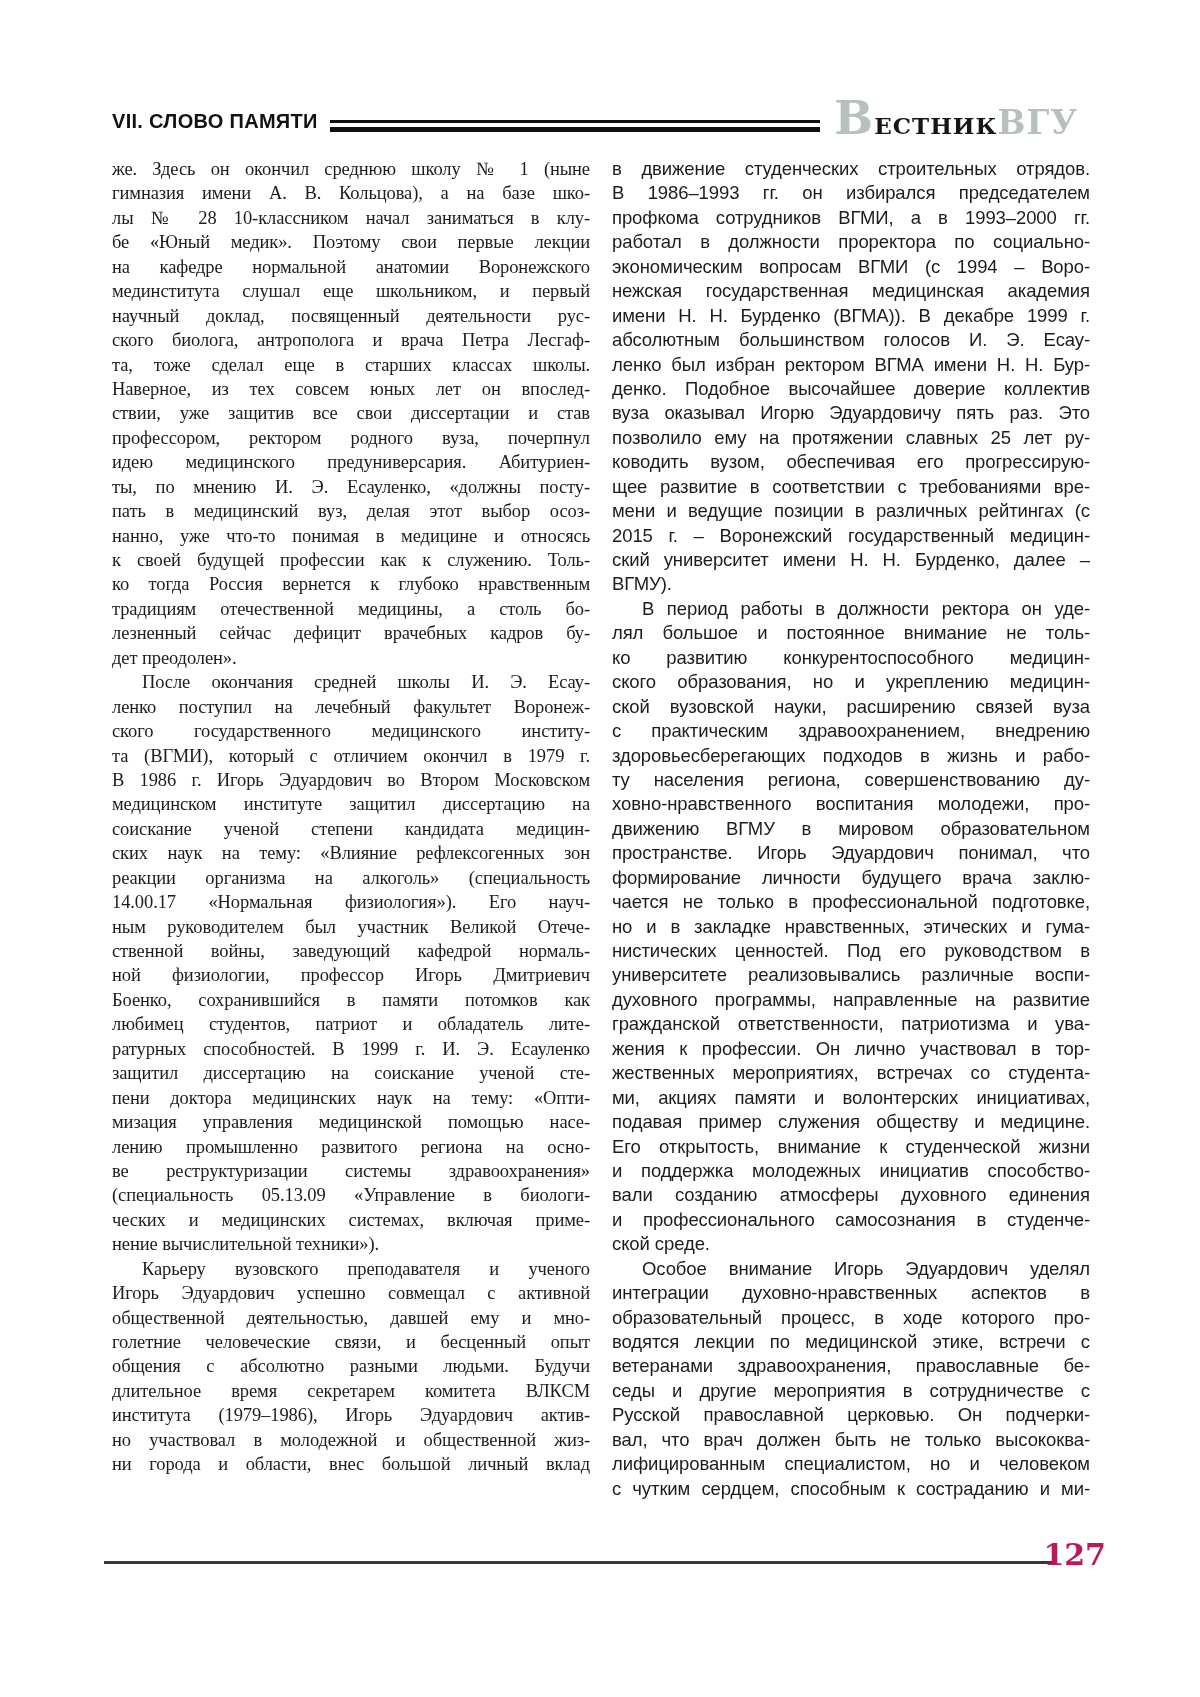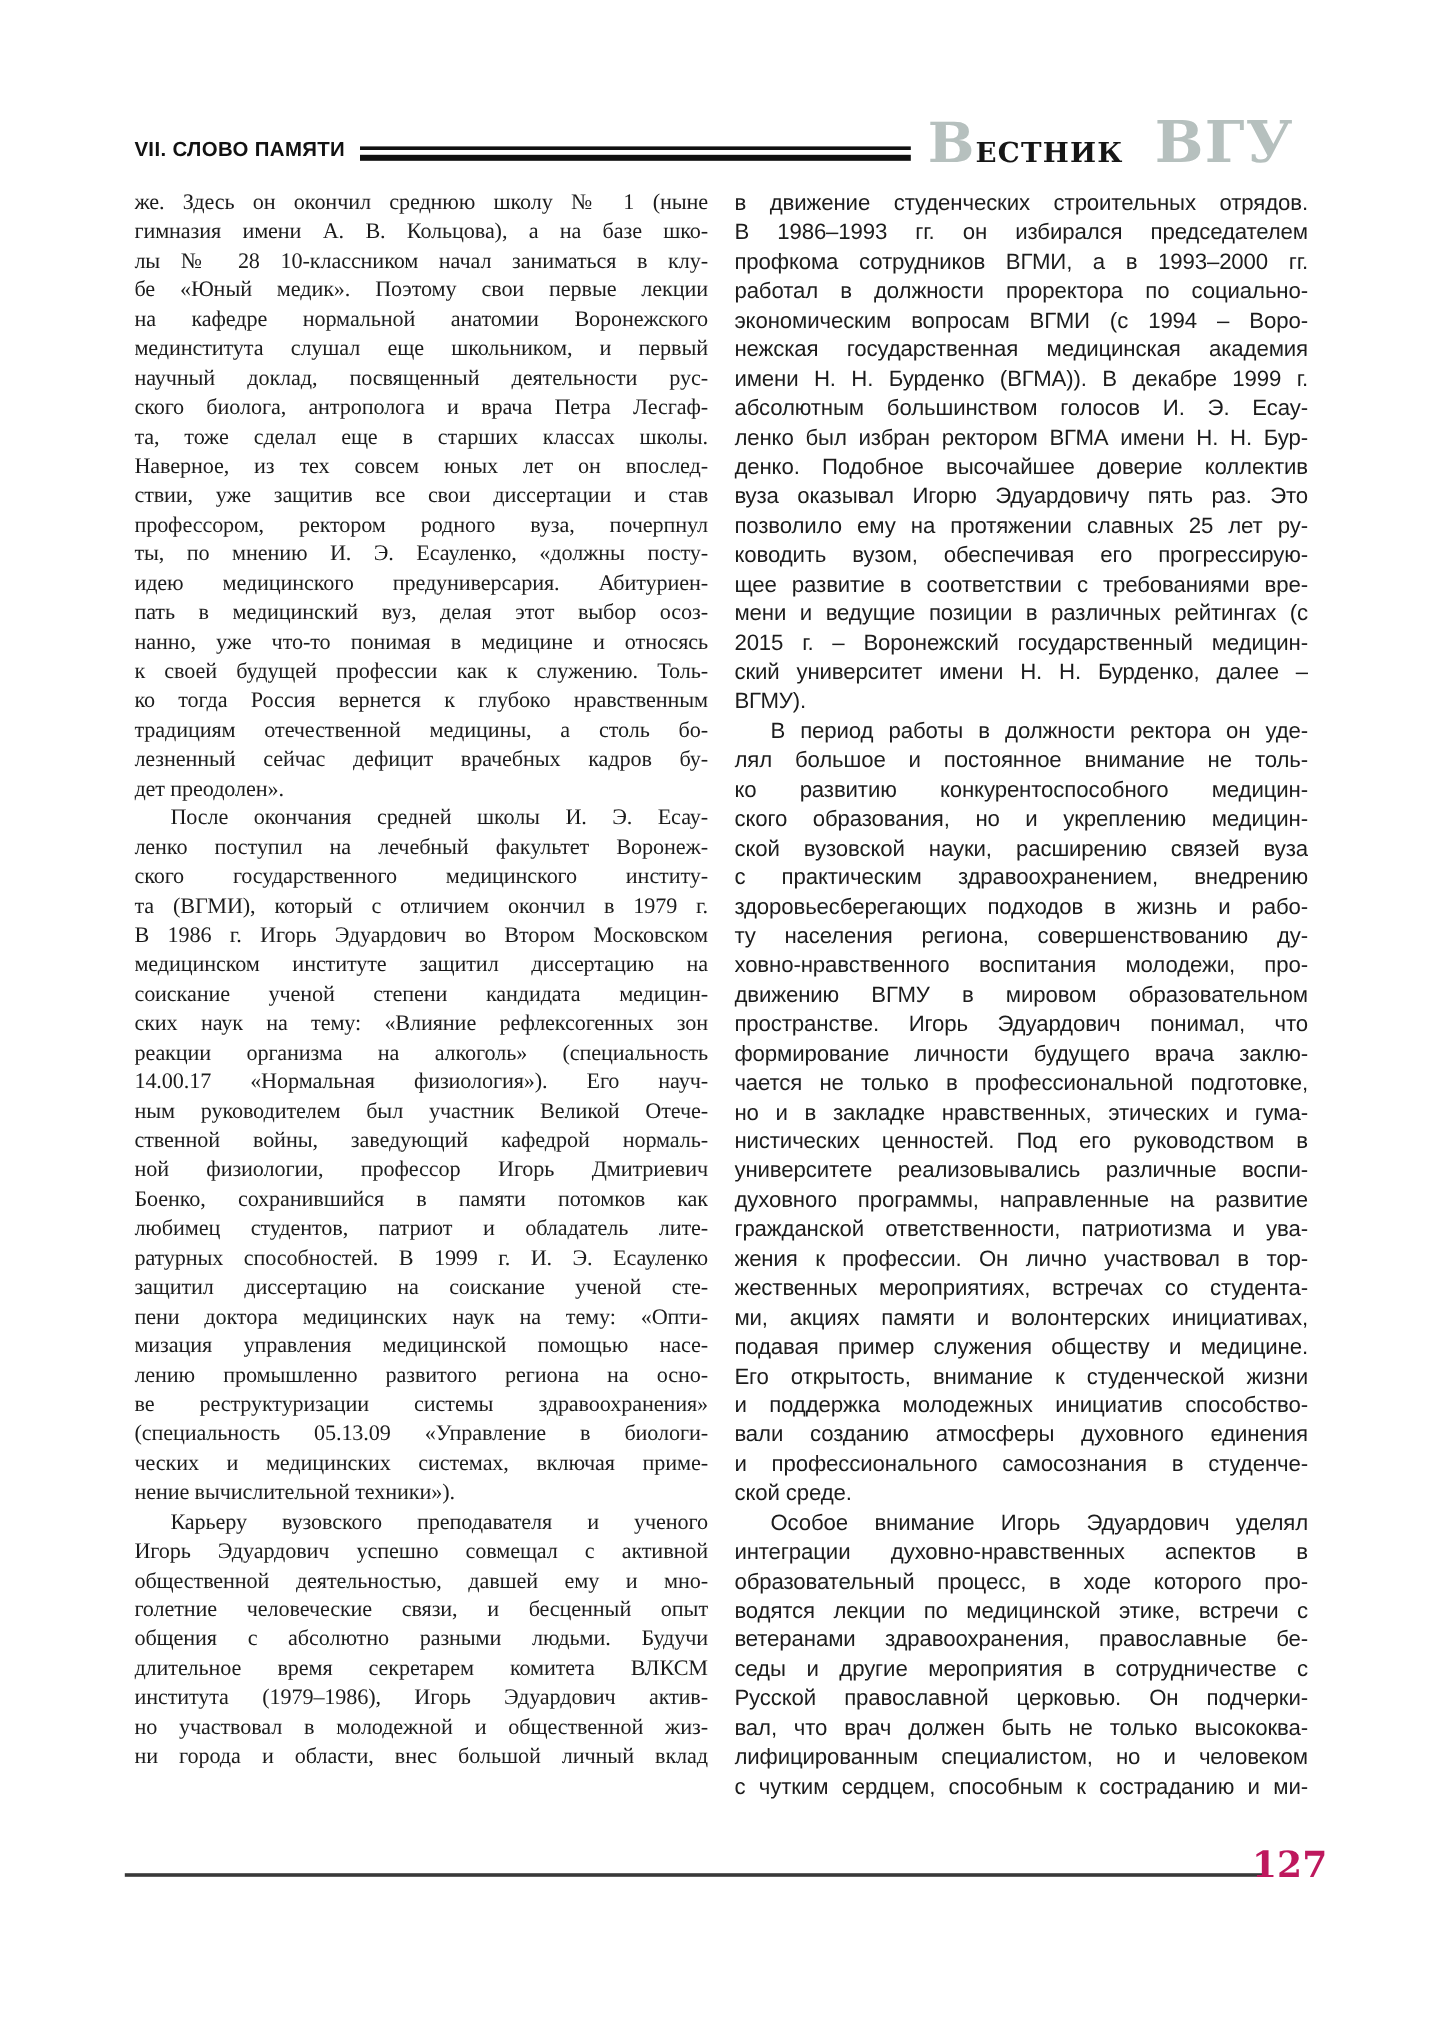--- a/index.html
+++ b/index.html
@@ -13,21 +13,21 @@
     color:var(--text,#1c1c1c);
     overflow:hidden;
   }
   
   .header-row {
     position:absolute; left:112px; top:95px; width:966px;
     display:flex; align-items:flex-end;
   }
   .section-label {
     flex:none;
-    font-size:17px; font-weight:bold; letter-spacing:0.3px;
+    font-size:20px; font-weight:bold; letter-spacing:0.3px;
     color:#121212;
     margin-bottom:8px;
     white-space:nowrap;
   }
   .header-rule {
     flex:1 1 auto;
     height:12px;
     margin:0 14px 9px 12px;
     border-top:3px solid var(--rule,#101010);
     border-bottom:5px solid var(--rule,#101010);
@@ -35,21 +35,21 @@
   .logo {
     flex:none;
     font-family:"DejaVu Serif","Liberation Serif",serif;
     font-weight:bold;
     line-height:1;
     white-space:nowrap;
     letter-spacing:1px;
   }
   .logo-initial { font-size:46px; color:var(--logo-gray,#b6c0be); }
   .logo-rest    { font-size:23px; color:#161616; }
-  .logo-acronym { font-size:48px; color:var(--logo-gray,#b6c0be); margin-left:26px; }
+  .logo-acronym { font-size:33px; color:var(--logo-gray,#b6c0be); margin-left:0; }
   
   .col {
     position:absolute; top:157px; width:478px;
   }
   .col-left  { left:112px;font-family:Liberation Serif, serif; }
   .col-right { left:612px; }
   .line {
     height:24.45px; line-height:24.45px;
     font-size:18.5px; letter-spacing:-0.1px;
     overflow:hidden;
@@ -92,22 +92,22 @@
           <div class="line">лы № 28 10-классником начал заниматься в клу-</div>
           <div class="line">бе «Юный медик». Поэтому свои первые лекции</div>
           <div class="line">на кафедре нормальной анатомии Воронежского</div>
           <div class="line">мединститута слушал еще школьником, и первый</div>
           <div class="line">научный доклад, посвященный деятельности рус-</div>
           <div class="line">ского биолога, антрополога и врача Петра Лесгаф-</div>
           <div class="line">та, тоже сделал еще в старших классах школы.</div>
           <div class="line">Наверное, из тех совсем юных лет он впослед-</div>
           <div class="line">ствии, уже защитив все свои диссертации и став</div>
           <div class="line">профессором, ректором родного вуза, почерпнул</div>
+          <div class="line">идею медицинского предуниверсария. Абитуриен-</div>
           <div class="line">ты, по мнению И. Э. Есауленко, «должны посту-</div>
-          <div class="line">идею медицинского предуниверсария. Абитуриен-</div>
           <div class="line">пать в медицинский вуз, делая этот выбор осоз-</div>
           <div class="line">нанно, уже что-то понимая в медицине и относясь</div>
           <div class="line">к своей будущей профессии как к служению. Толь-</div>
           <div class="line">ко тогда Россия вернется к глубоко нравственным</div>
           <div class="line">традициям отечественной медицины, а столь бо-</div>
           <div class="line">лезненный сейчас дефицит врачебных кадров бу-</div>
           <div class="line end">дет преодолен».</div>
         </div>
         <div>
           <div class="line indent">После окончания средней школы И. Э. Есау-</div>

